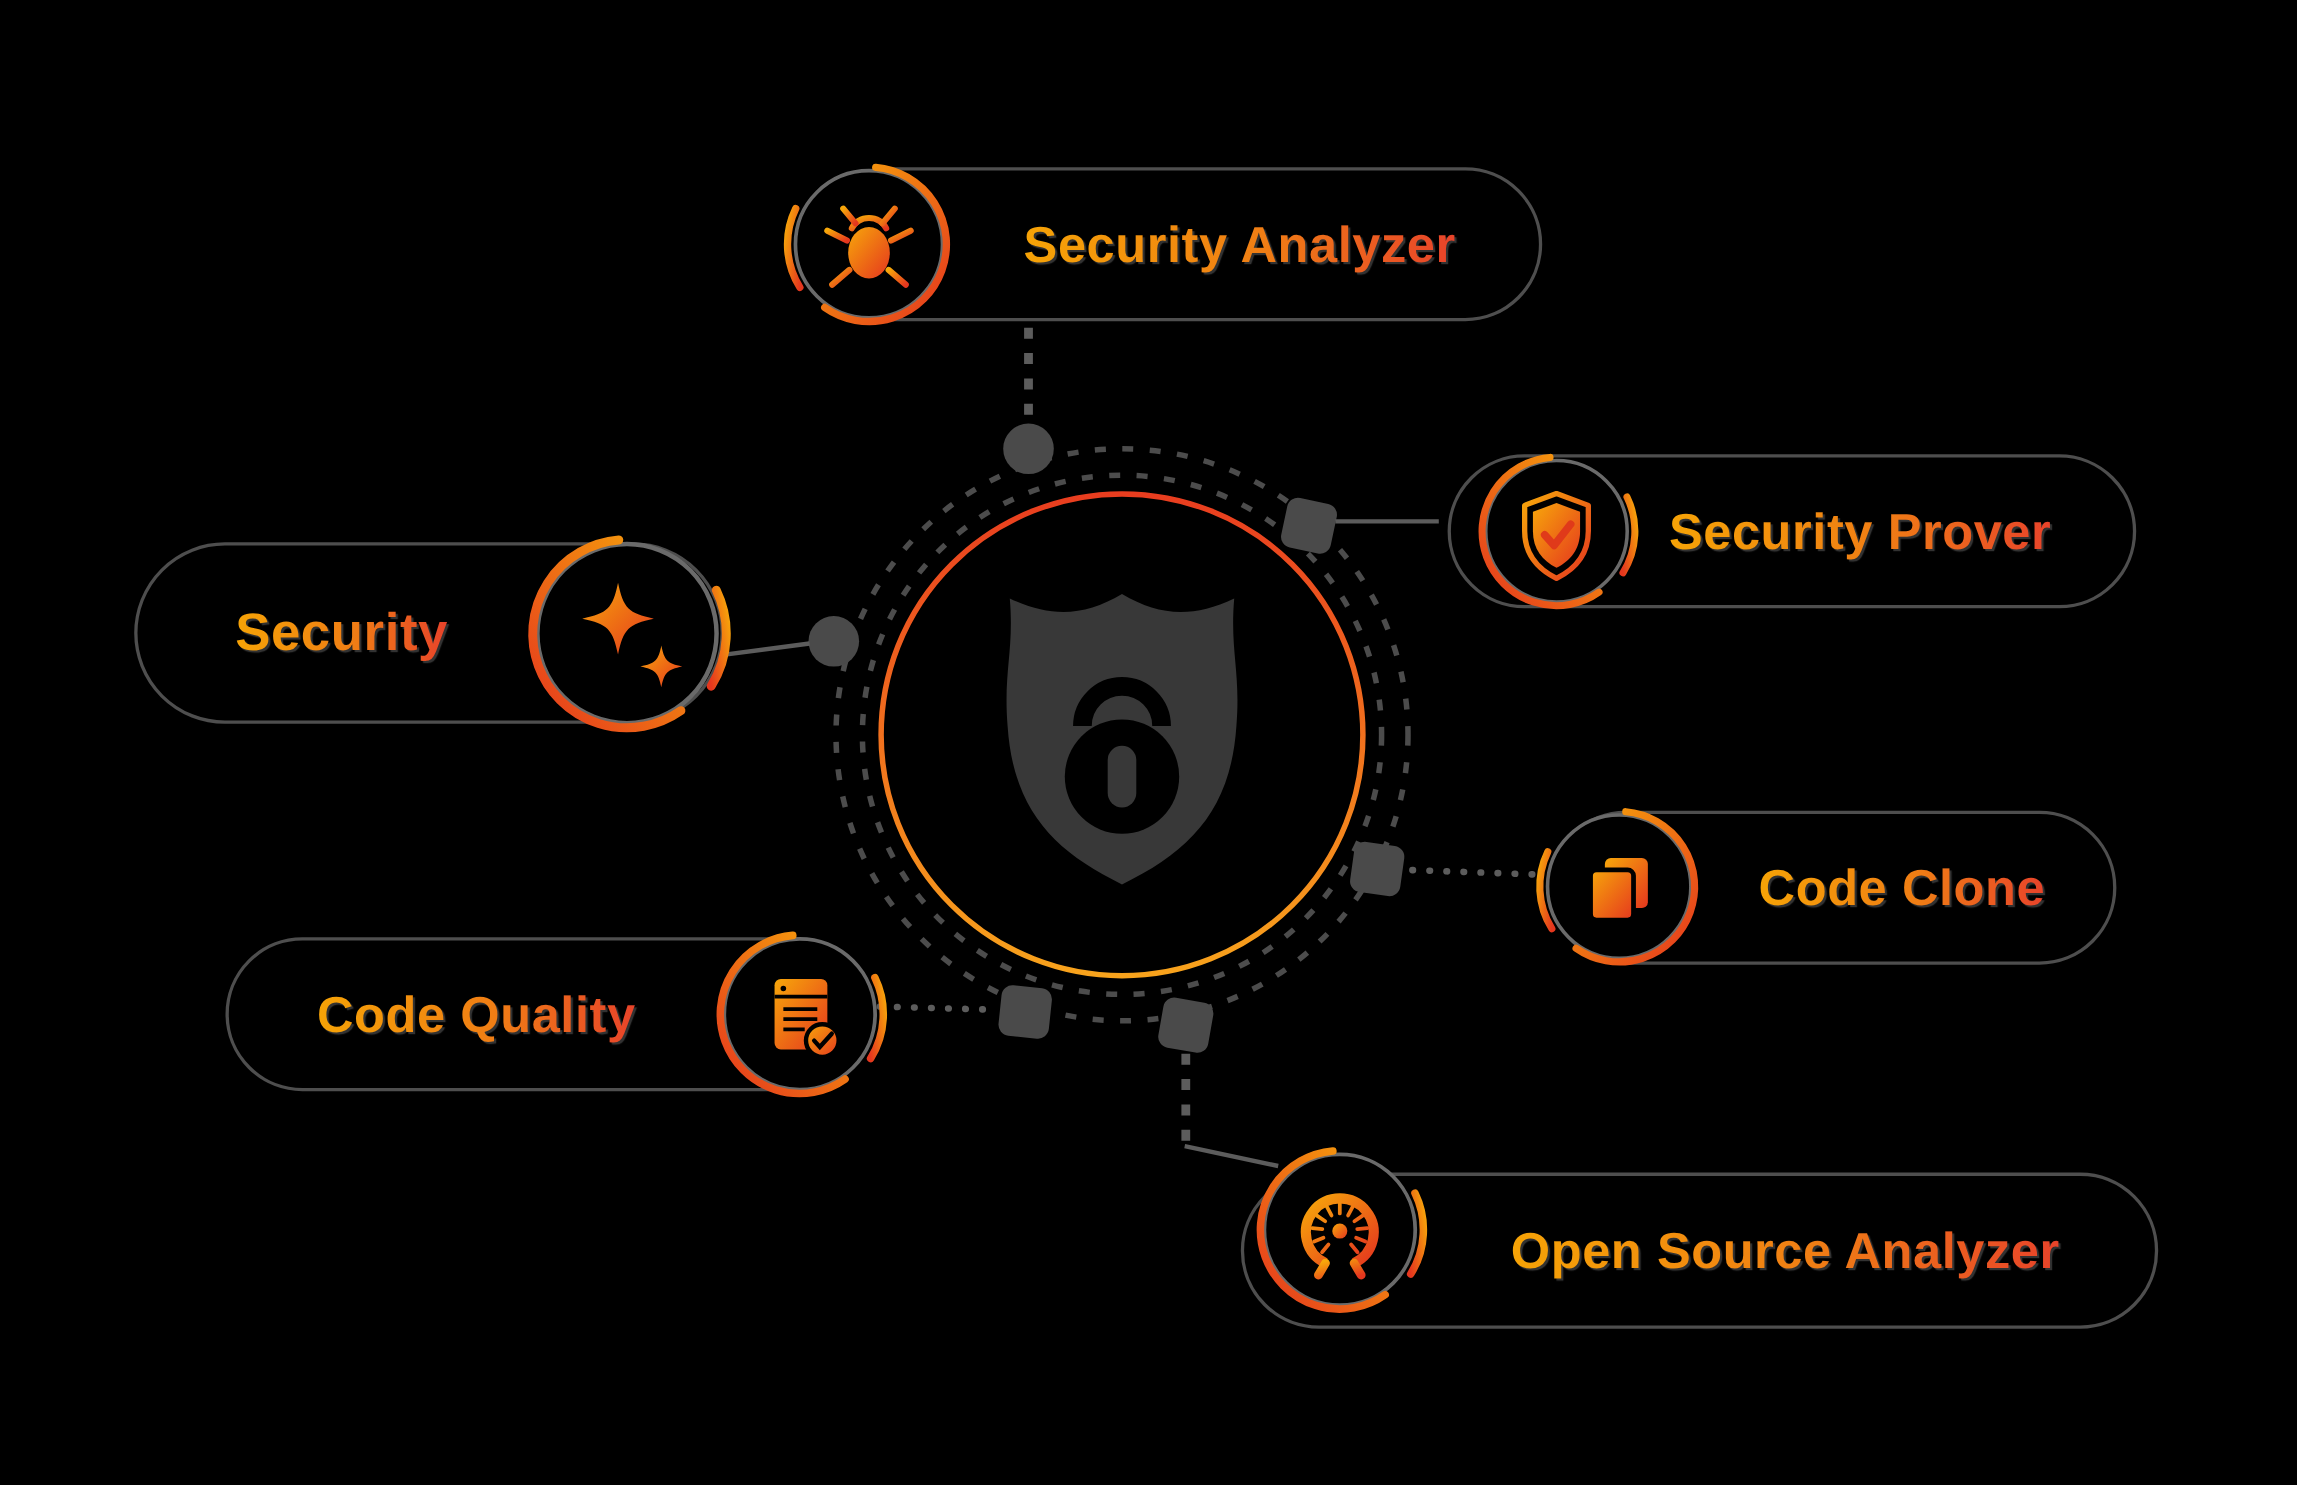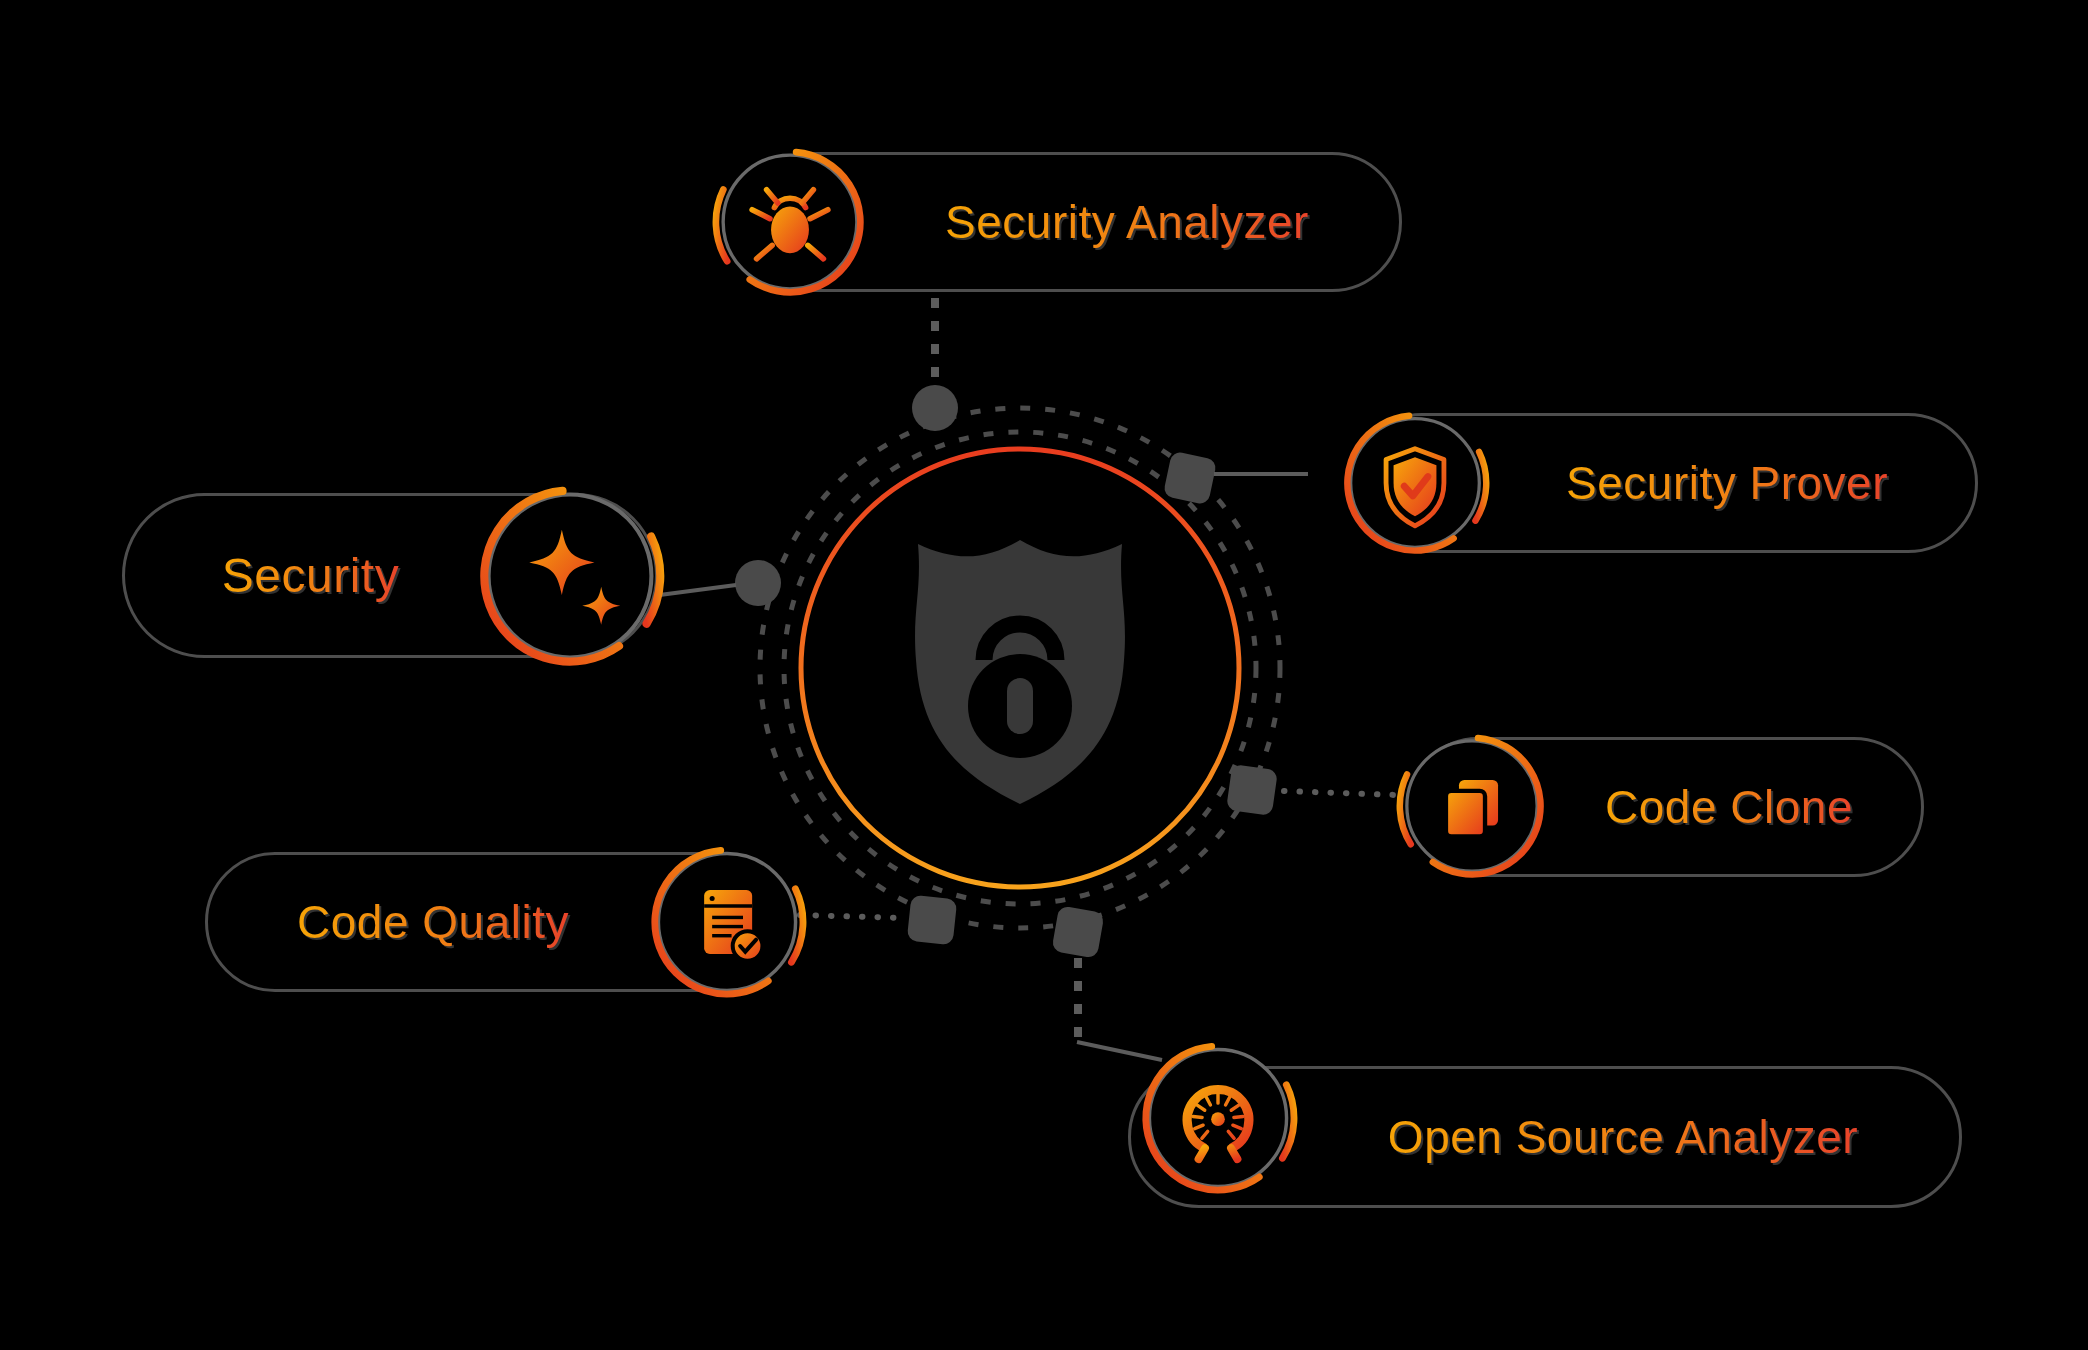--- a/index.html
+++ b/index.html
@@ -12,21 +12,21 @@
   }
   .bg-svg{position:absolute;left:0;top:0;}
   .pill{
     position:absolute;
     border:3px solid #4e4e4e;
     background:#000;
     box-sizing:border-box;
     display:flex;align-items:center;justify-content:center;
   }
   .pill .label{
-    font-weight:400;
+    font-weight:700;
     font-size:46px;
     letter-spacing:0.5px;
     background:linear-gradient(90deg,#f6a306 0%,#f07e14 55%,#e8432a 100%);
     -webkit-background-clip:text;
     background-clip:text;
     color:transparent;
     filter:drop-shadow(2px 2px 0 rgba(110,110,110,0.45));
     white-space:nowrap;
   }
   .badge{position:absolute;}
@@ -83,21 +83,21 @@
     <line x1="1284" y1="791" x2="1396" y2="795" stroke="#5c5c5c" stroke-width="6" stroke-dasharray="0.5 15" stroke-linecap="round"></line>
     <line x1="800" y1="915" x2="906" y2="918" stroke="#5c5c5c" stroke-width="6" stroke-dasharray="0.5 15" stroke-linecap="round"></line>
     <line x1="1078" y1="958" x2="1078" y2="1038" stroke="#5c5c5c" stroke-width="8" stroke-dasharray="10 13"></line>
     <line x1="1077" y1="1042" x2="1162" y2="1060" stroke="#5c5c5c" stroke-width="4"></line>
   </svg>
 
   <div class="pill" style="left:740px;top:152px;width:662px;height:140px;border-radius:70px;padding-left:128px;padding-right:16px;">
     <span class="label">Security Analyzer</span>
   </div>
 
-  <div class="pill" style="left:1352px;top:413px;width:626px;height:140px;border-radius:70px;padding-left:140px;padding-right:16px;">
+  <div class="pill" style="left:1316px;top:413px;width:626px;height:140px;border-radius:70px;padding-left:140px;padding-right:16px;">
     <span class="label">Security Prover</span>
   </div>
 
   <div class="pill" style="left:122px;top:493px;width:536px;height:165px;border-radius:83px;padding-right:175px;padding-left:16px;">
     <span class="label" style="font-size:48px">Security</span>
   </div>
 
   <div class="pill" style="left:1408px;top:737px;width:516px;height:140px;border-radius:70px;padding-left:142px;padding-right:16px;text-align:center;">
     <span class="label">Code Clone</span>
   </div>

